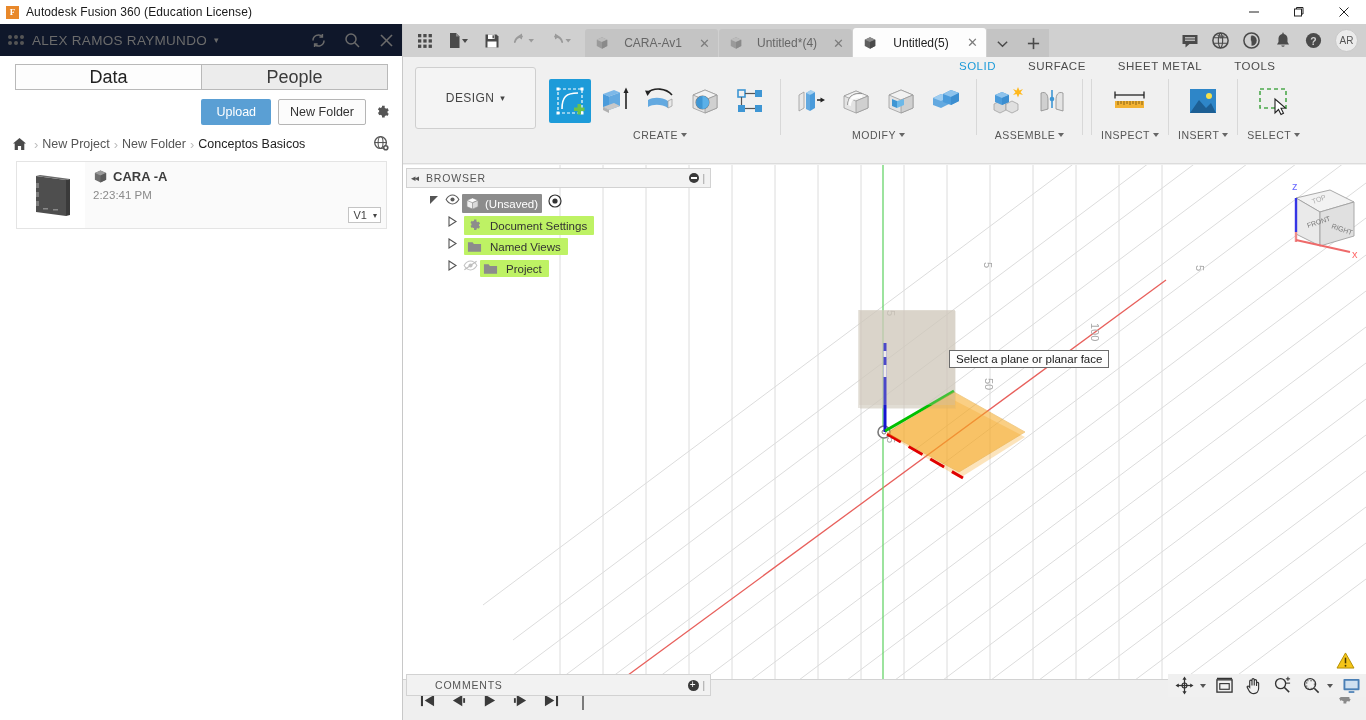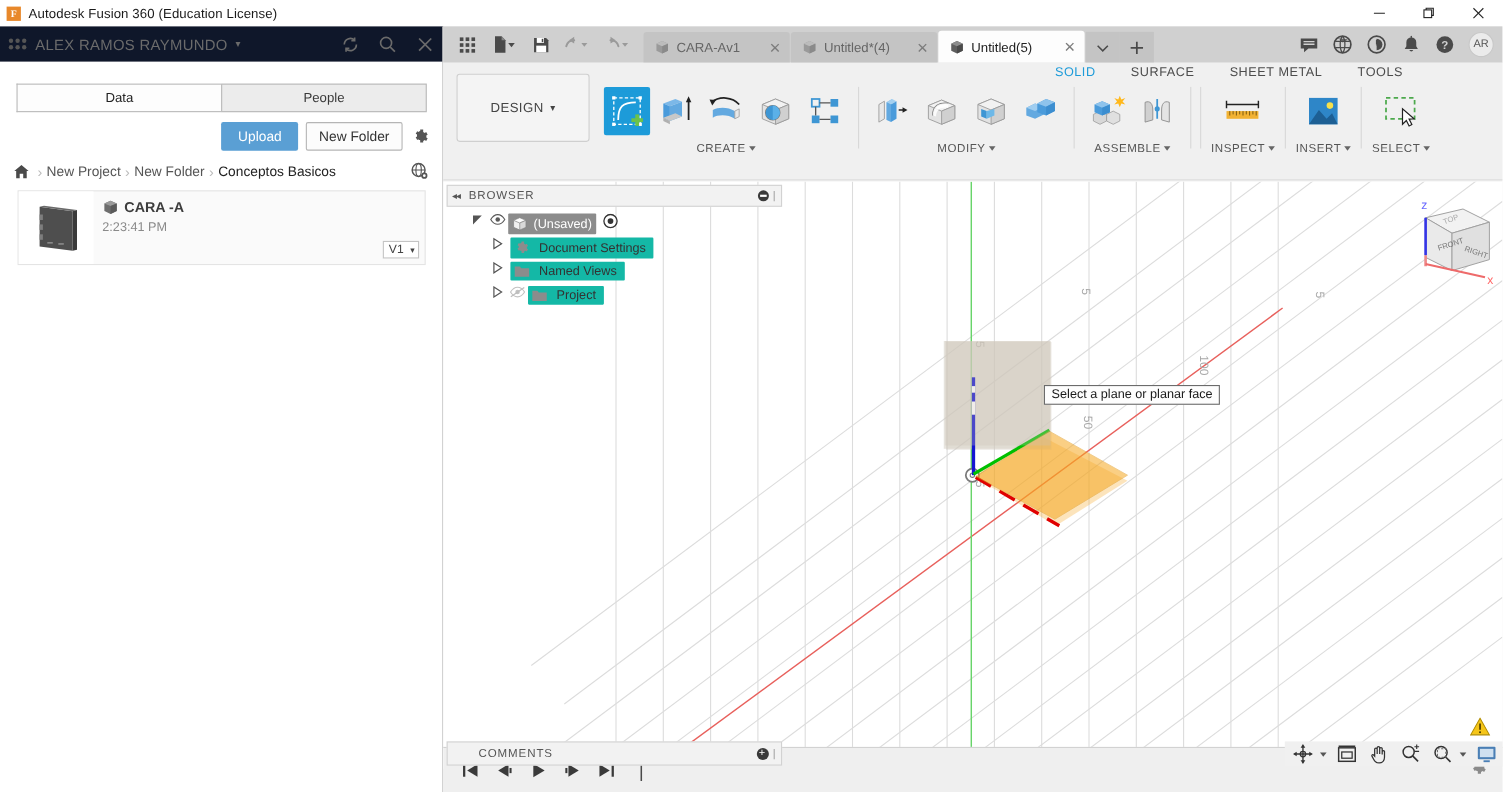--- a/index.html
+++ b/index.html
@@ -44,24 +44,23 @@
   }
   .lp-user {
     margin-left: 8px; font-size: 13.5px; color: #6b6b6b; letter-spacing: 0.3px;
   }
   .lp-caret { margin-left: 7px; font-size: 9px; color: #6b6b6b; }
   .lp-hicons { position: absolute; right: 8px; top: 0; height: 32px; display: flex; align-items: center; gap: 16px; }
   .lp-hicon { color: #6b6b6b; width: 18px; height: 18px; display: flex; align-items: center; justify-content: center; }
 
   .lp-tabs { display: flex; padding: 8px 15px 0 15px; }
   .lp-tab {
-    flex: 1; height: 26px; border: 1px solid #b9b9b9; font-size: 12px;
+    flex: 1; height: 26px; border: 1px solid #b9b9b9; font-size: 18px;
     display: flex; align-items: center; justify-content: center; color: #3a3a3a;
     background: #ececec;
-    margin-top: 12px;
   }
   .lp-tab.active { background: #fdfdfd; color: #222; }
   .lp-tab:first-child { border-right: none; }
 
   .lp-actions { display: flex; align-items: center; justify-content: flex-end; padding: 9px 12px 0 0; gap: 7px; }
   .btn-upload {
     background: #5a9fd4; color: #fff; border: none; font-size: 12.5px;
     padding: 0 15px; height: 26px; border-radius: 2px; cursor: pointer;
     font-family: inherit;
   }
@@ -109,21 +108,21 @@
     color: #4a4a4a; cursor: pointer; position: relative;
   }
   .qa-btn.wide { width: 34px; }
   .doctab {
     height: 28px; min-width: 133px; background: #c4c4c4; display: flex; align-items: center;
     padding: 0 6px 0 10px; gap: 6px; font-size: 12px; color: #666;
     border-top-left-radius: 3px; border-top-right-radius: 3px; cursor: pointer;
     margin-right: 1px;
   }
   .doctab.active { background: #fdfdfd; color: #222; height: 29px; }
-  .dt-label { flex: 1; white-space: nowrap; }
+  .dt-label { flex: 1; white-space: nowrap; text-align: center; }
   .dt-close { font-size: 13px; color: #7c7c7c; padding: 0 2px; }
   .tabstrip-right { margin-left: auto; display: flex; align-items: center; height: 33px; padding-right: 8px; gap: 2px; }
   .ts-btn {
     width: 29px; height: 29px; display: flex; align-items: center; justify-content: center;
     color: #4a4a4a; cursor: pointer;
   }
   .ts-btn.grey { background: #c4c4c4; height: 28px; }
   .avatar {
     width: 23px; height: 23px; border-radius: 50%; background: #ebebeb; border: 1px solid #c8c8c8;
     font-size: 10px; color: #555; display: flex; align-items: center; justify-content: center;
@@ -176,21 +175,21 @@
     display: flex; align-items: center; justify-content: center;
   }
   .br-minus:after { content: ''; width: 6px; height: 1.5px; background: #fff; }
   .br-grip { color: #999; font-size: 10px; }
 
   .tree { padding-top: 6px; font-size: 11.5px; color: #333; }
   .trow { display: flex; align-items: flex-start; height: 22px; padding-left: 14px; }
   .tarrow { width: 16px; display: flex; align-items: center; justify-content: center; color: #555; }
   .teye { width: 20px; display: flex; align-items: center; justify-content: center; }
   .tlabelbox {
-    display: flex; align-items: center; gap: 5px; background: #14b8a6; padding: 2px 7px 2px 3px; border-radius: 1px;
+    display: flex; align-items: center; gap: 5px; background: #bef264; padding: 2px 7px 2px 3px; border-radius: 1px;
   }
   .tlabelbox.selected { background: #8c8c8c; color: #fff; padding-right: 4px; }
   .tname { white-space: nowrap; }
 
   
   .tooltip {
     position: absolute; left: 949px; top: 326px; background: #fdfdfd; border: 1px solid #6b6b6b;
     font-size: 11.5px; color: #1a1a1a; padding: 2px 6px; z-index: 30; white-space: nowrap;
   }
 

